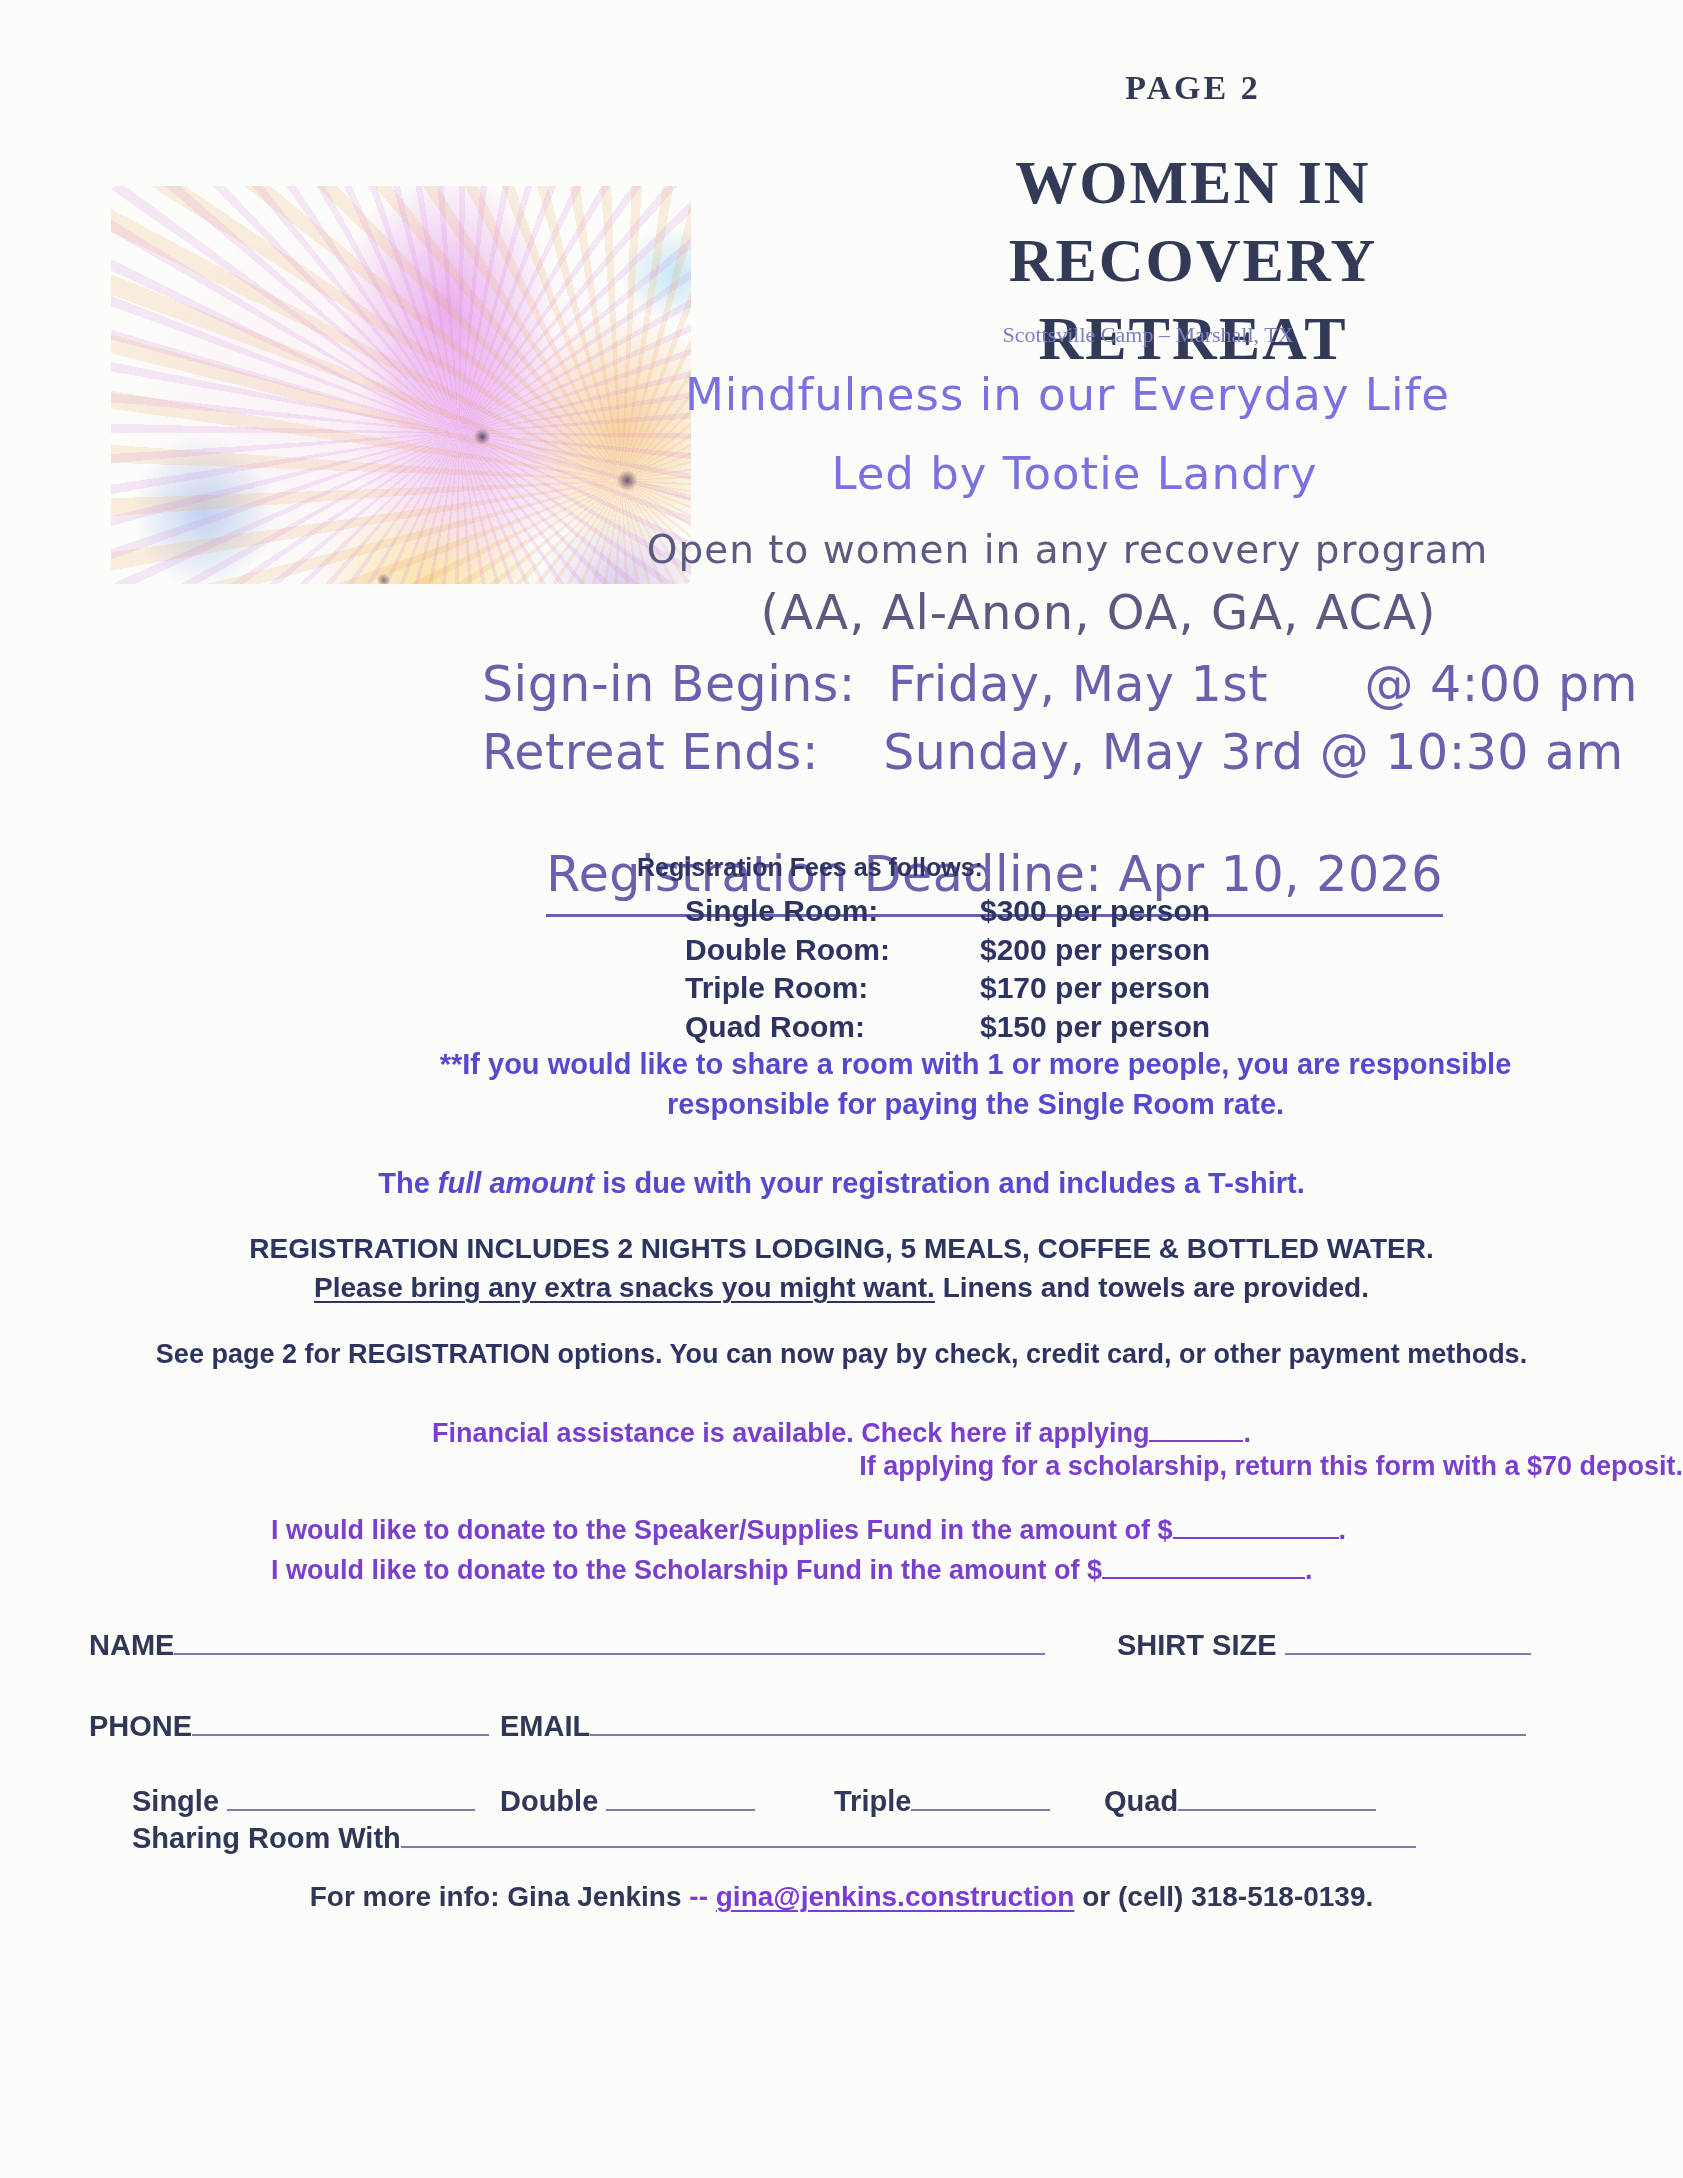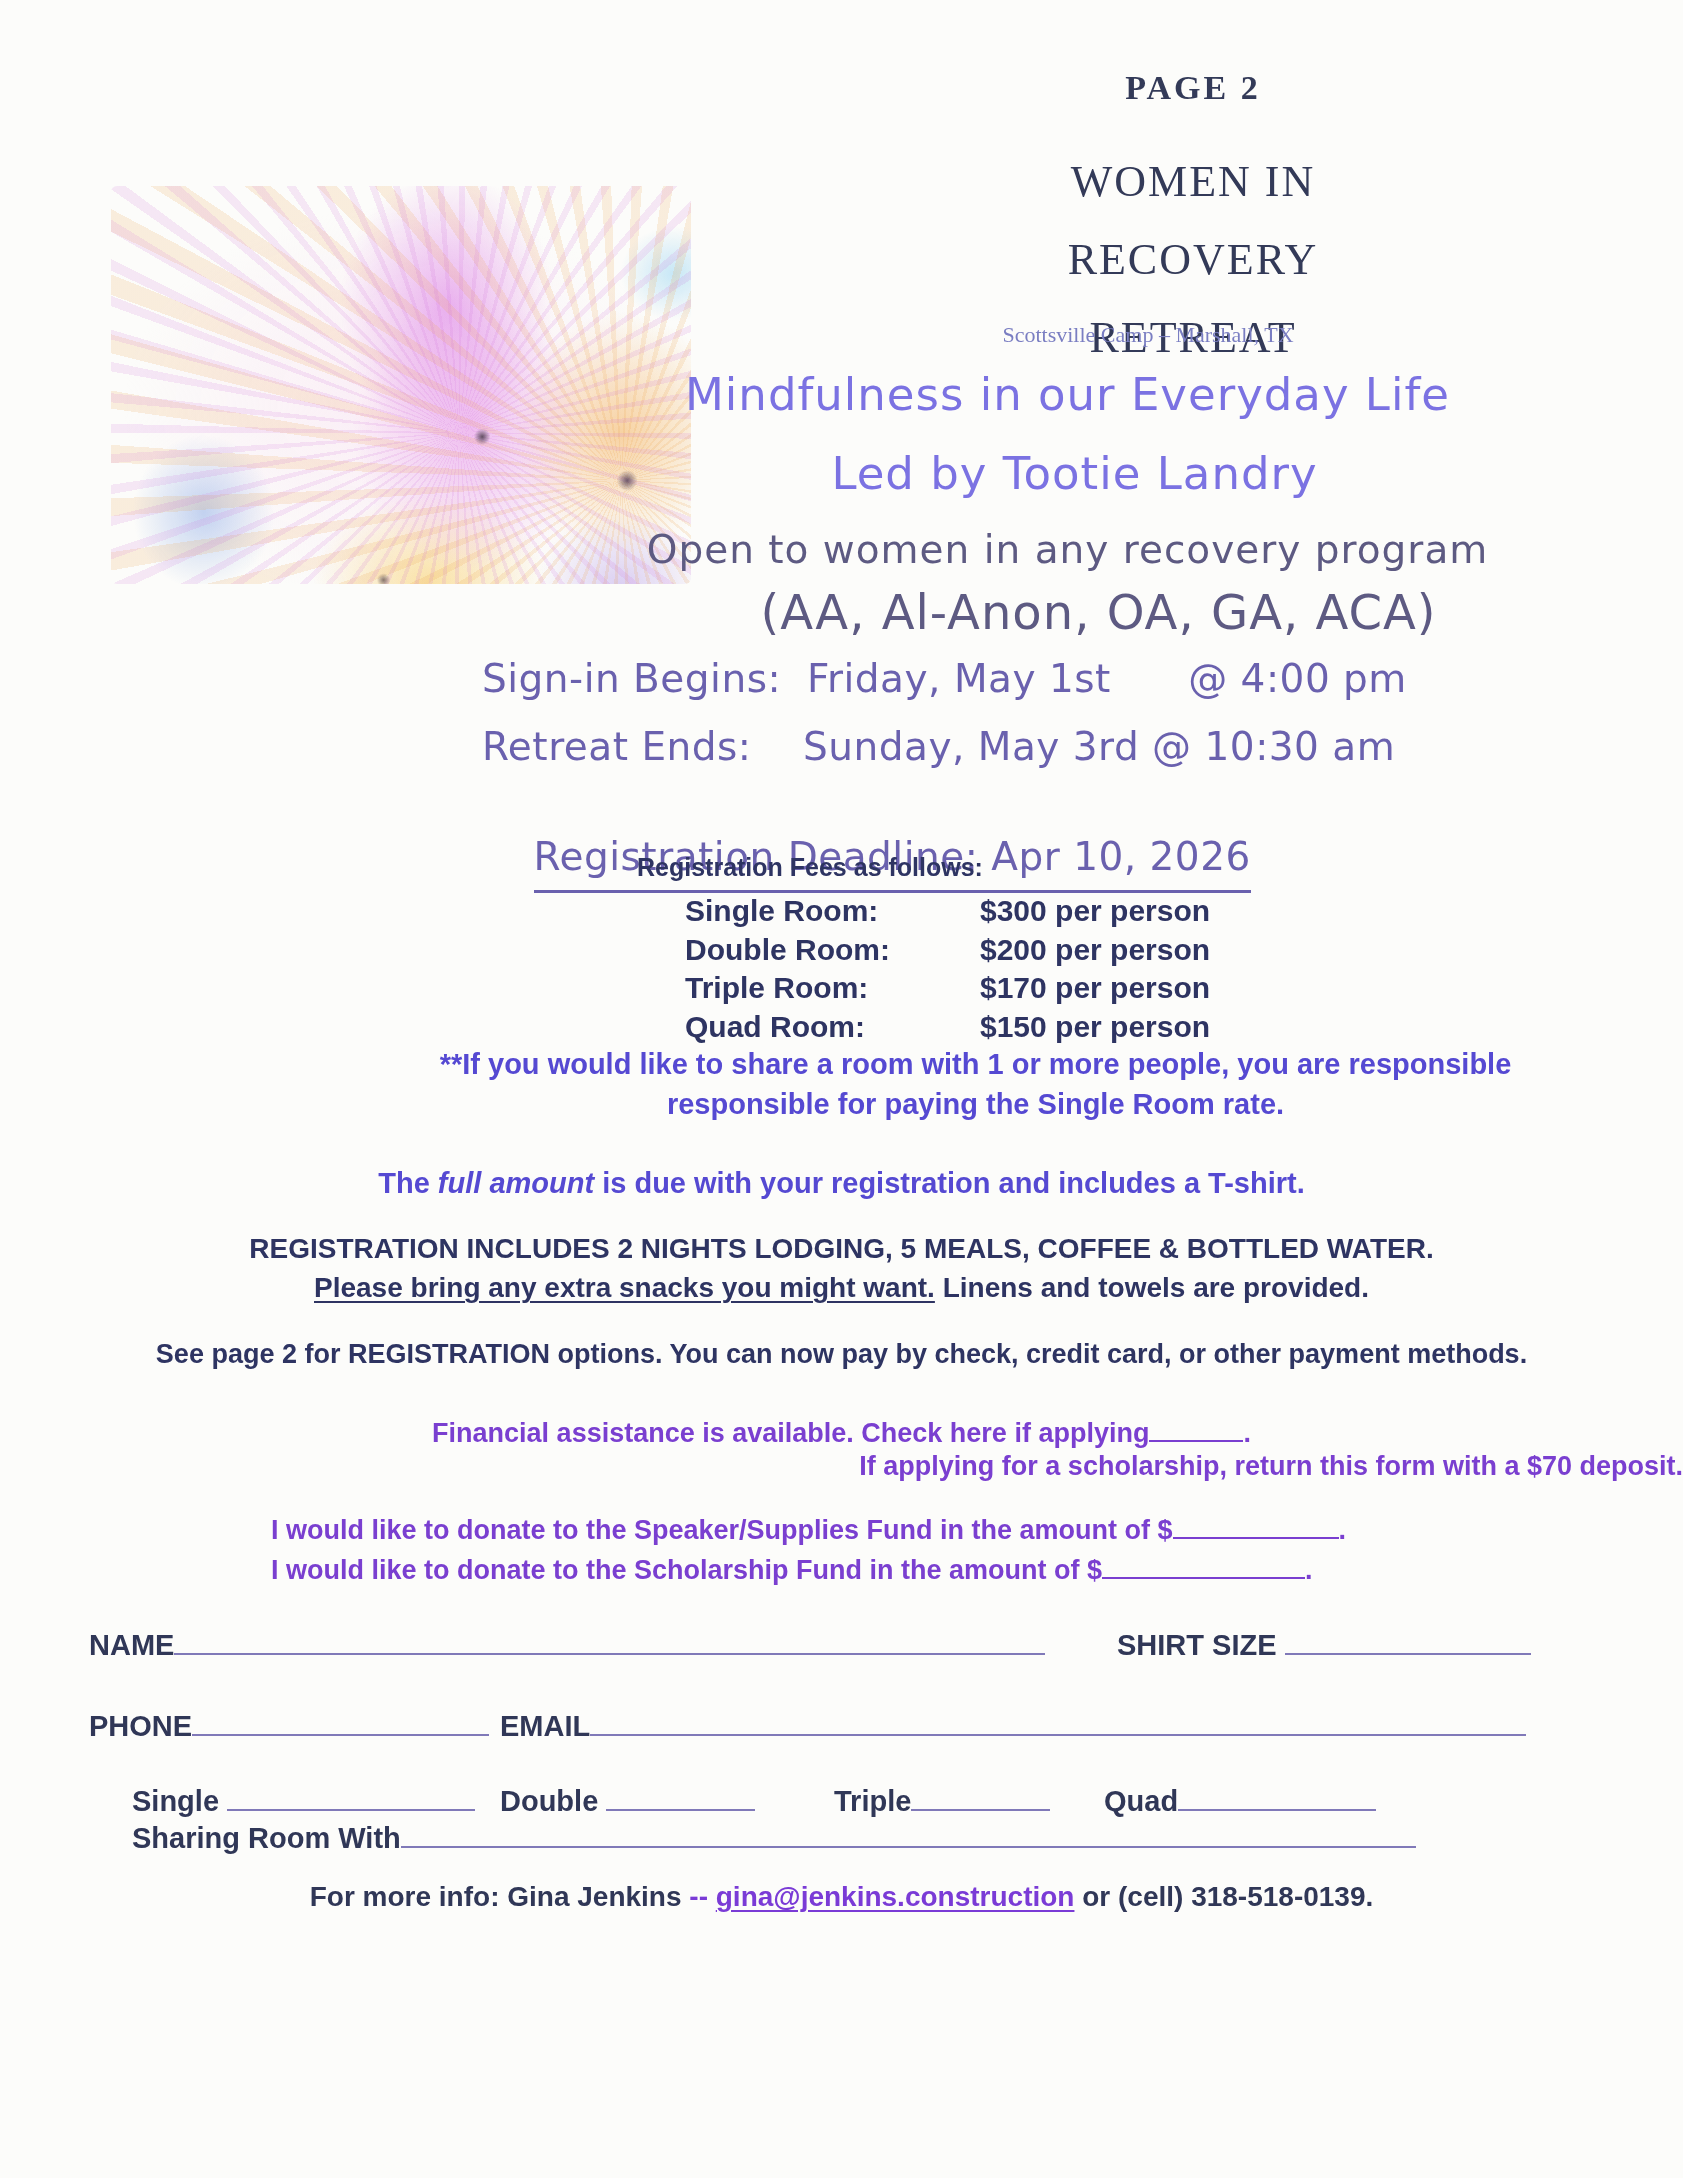--- a/index.html
+++ b/index.html
@@ -11,41 +11,41 @@
   }
   .abs { position:absolute; }
   .centered { left:0; width:1683px; text-align:center; }
 
   
   .page-label {
     font-family:"Liberation Serif", serif; font-weight:700;
     font-size:34px; letter-spacing:3px; color:var(--title-navy,#333a58);
   }
   .title {
-    font-family:"Liberation Serif", serif; font-weight:400;
-    font-size:44px; line-height:78px; letter-spacing:2px;
+    font-family:"Liberation Serif", serif; font-weight:700;
+    font-size:62px; line-height:78px; letter-spacing:2px;
     color:var(--title-navy,#333a58);
   }
   .location {
     font-family:"Liberation Serif", serif;
     font-size:22px; color:var(--location-purple,#7a7ec2);
   }
 
   
   .script {
     font-family:"DejaVu Sans", sans-serif;
     color:var(--script-purple,#7b72e2);
     font-size:45px; letter-spacing:1px; font-weight:400;
   }
   .script-dark { color:var(--slate-purple,#5d5a82); }
 
   .sched {
     font-family:"DejaVu Sans", sans-serif;
     color:var(--schedule-purple,#6a61ae);
-    font-size:39px; white-space:pre; letter-spacing:0.5px;
+    font-size:49px; white-space:pre; letter-spacing:0.5px;
   }
   .deadline-underline {
     display:inline-block; border-bottom:3px solid var(--schedule-purple,#6a61ae);
     padding-bottom:11px;
   }
 
   
   .fees-head { font-weight:700; font-size:25px; color:var(--fees-navy,#2e3462); }
   .fee-row { position:absolute; font-weight:700; font-size:30px; color:var(--fees-navy,#2e3462); }
   .fee-label { display:inline-block; width:295px; }

